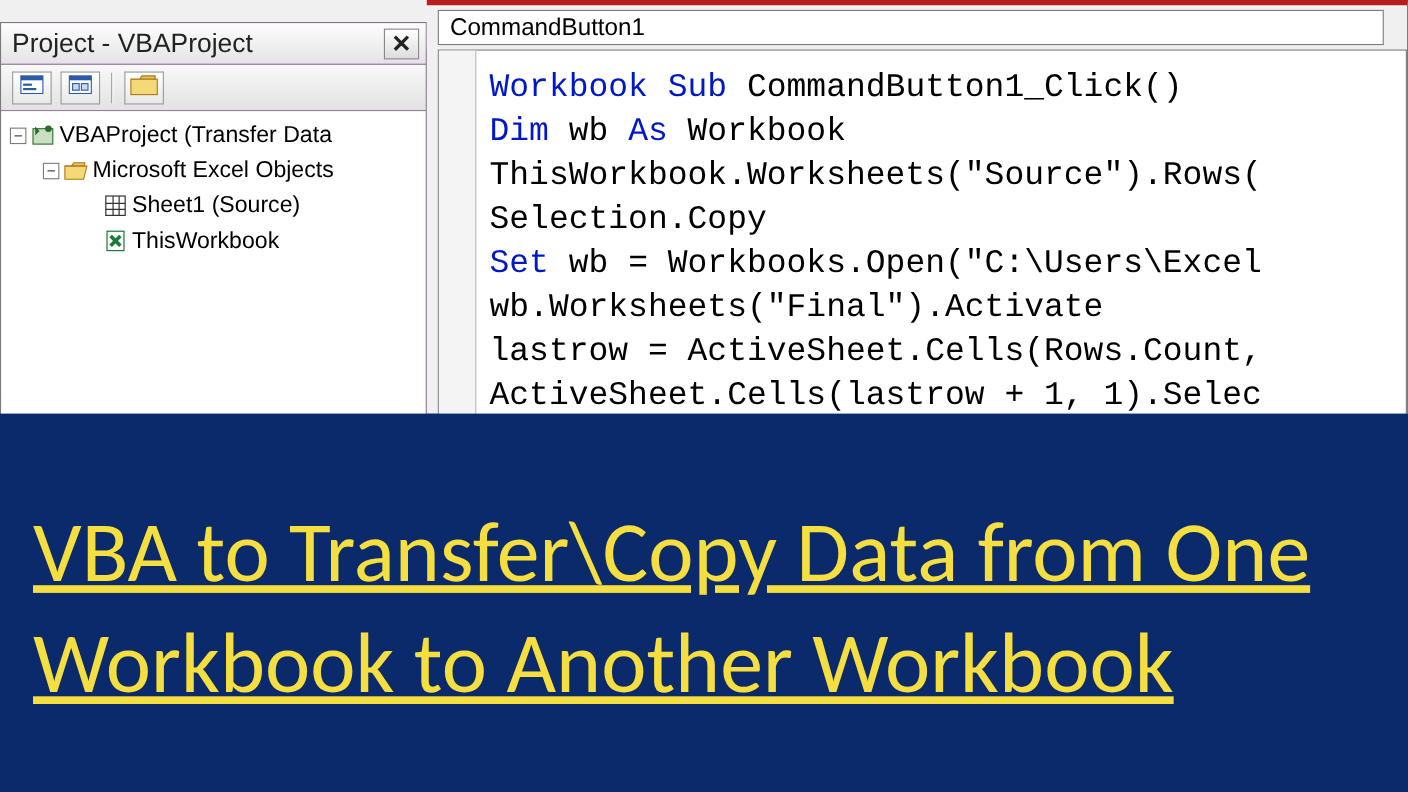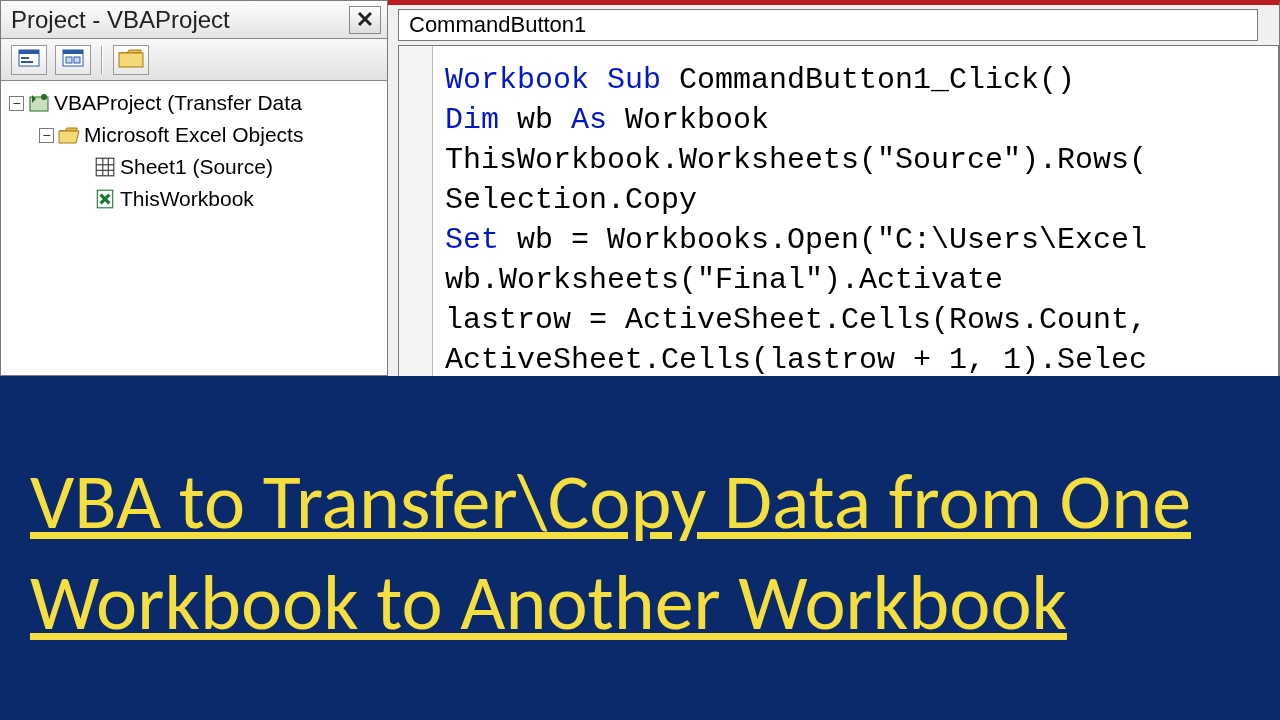--- a/index.html
+++ b/index.html
@@ -19,20 +19,21 @@
     display: flex;
   }
   
   .project-pane {
     width: 388px;
     height: 100%;
     border: 1px solid #7a7a7a;
     background: #d946ef;
     display: flex;
     flex-direction: column;
+    margin-top: 20px;
   }
   .pane-title {
     height: 38px;
     background: linear-gradient(#fdfdfd,#e4e4e4);
     border-bottom: 1px solid #8a8a8a;
     display: flex;
     align-items: center;
     padding: 0 6px 0 10px;
     font-size: 24px;
     font-family: Tahoma, sans-serif;

